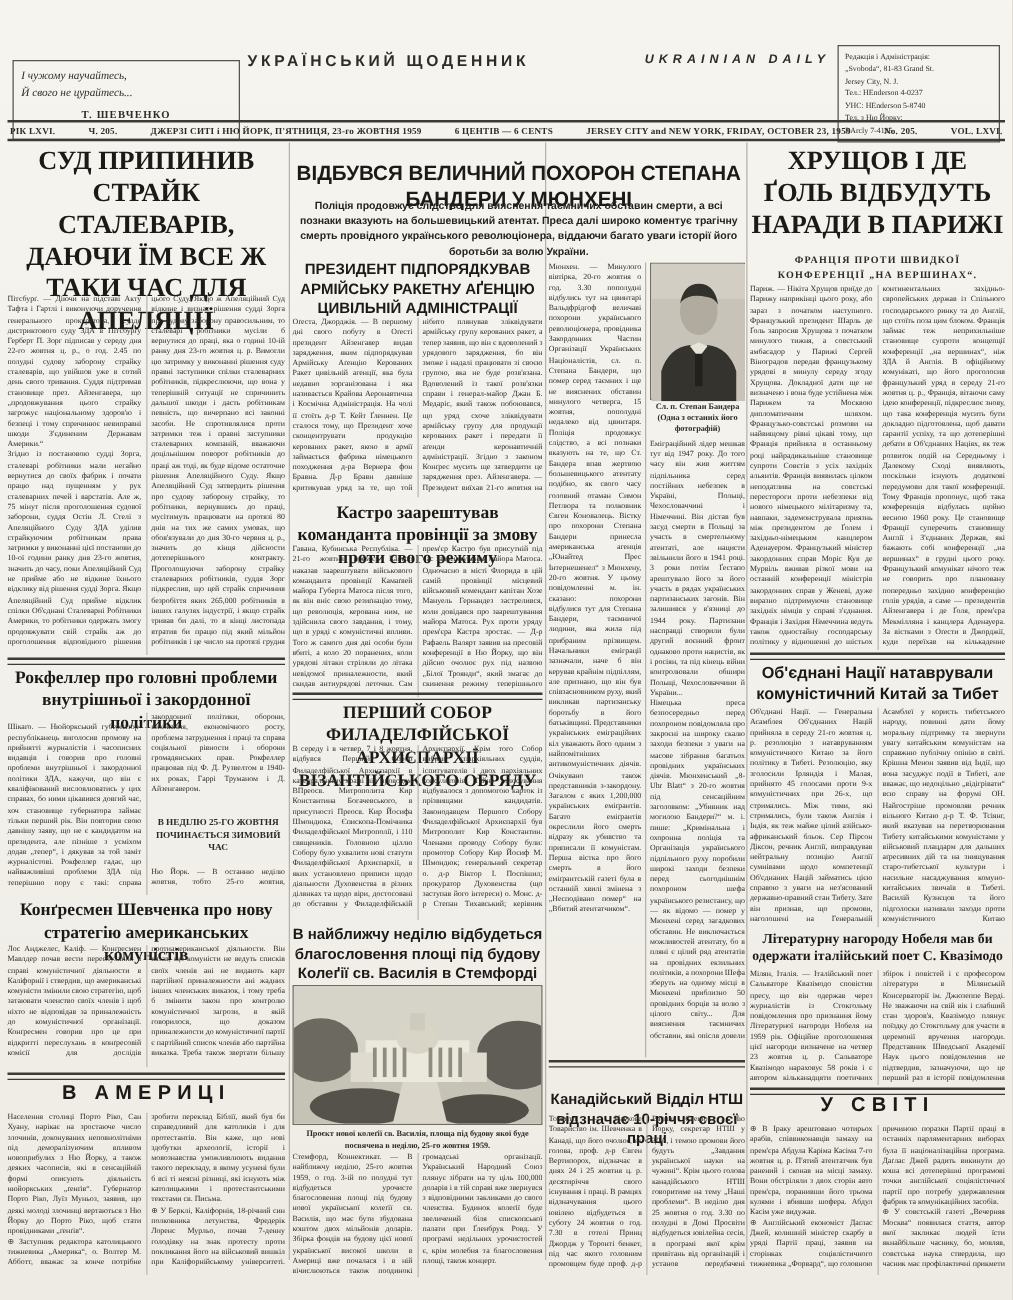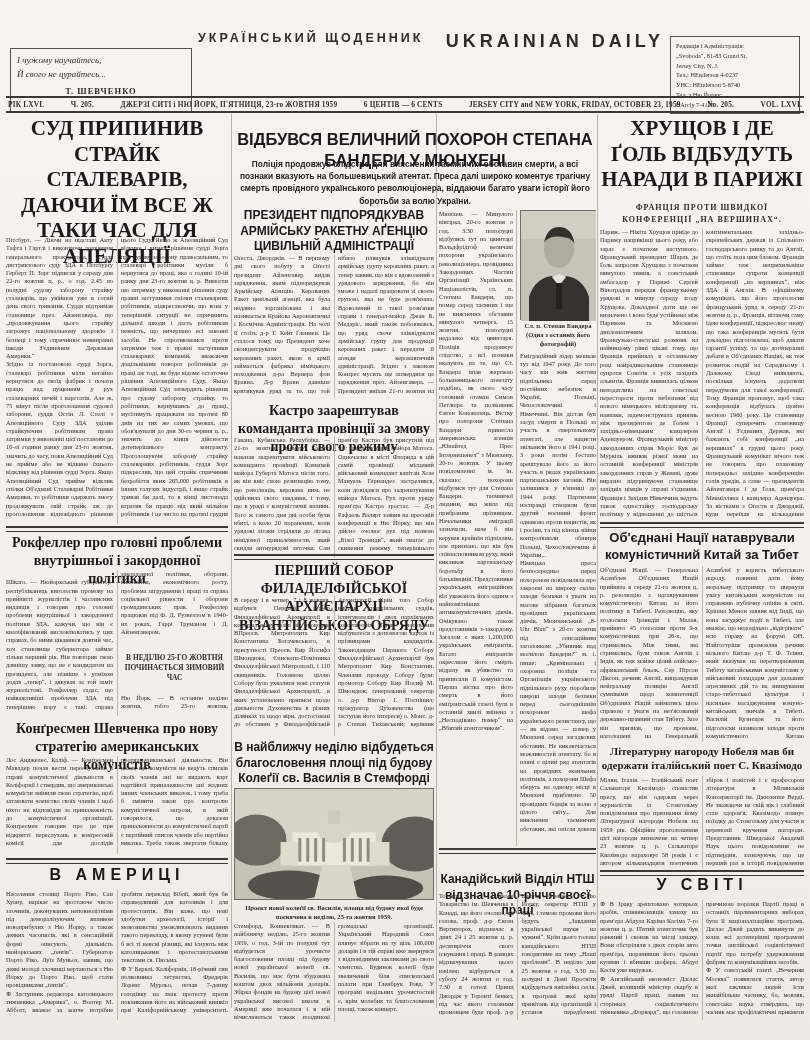--- a/index.html
+++ b/index.html
@@ -9,23 +9,23 @@
   
   .masthead{position:absolute;top:28px;left:10px;right:10px;height:82px;display:flex;align-items:flex-start;}
   .motto{width:168px;min-height:54px;margin-top:20px;border:1px solid #57544e;padding:5px 6px 3px;
          font-style:italic;font-size:9px;line-height:1.5;text-align:left;}
   .motto-author{font-style:normal;font-weight:bold;text-align:center;font-size:8.5px;margin-top:4px;letter-spacing:1px;}
   .nameplate{flex:1;padding:0 6px;}
   .np-row{display:flex;align-items:center;justify-content:space-between;}
   .np-cyr,.np-lat{font-family:"DejaVu Serif",serif;font-weight:bold;font-size:41px;line-height:1;
                   letter-spacing:1px;color:#181715;white-space:nowrap;}
   .trident{width:58px;height:78px;margin:-4px 2px 0;flex:0 0 auto;}
-  .np-sub{display:flex;justify-content:space-between;margin-top:3px;}
+  .np-sub{display:flex;justify-content:space-between;margin-top:14px;}
   .np-sub-uk{font-family:"Liberation Sans",sans-serif;font-weight:bold;font-size:12.5px;letter-spacing:3px;}
-  .np-sub-en{font-family:"Liberation Sans",sans-serif;font-weight:bold;font-size:18px;letter-spacing:4px;}
+  .np-sub-en{font-family:"Liberation Sans",sans-serif;font-weight:bold;font-style:italic;font-size:10px;letter-spacing:4px;}
   .infobox{width:118px;margin-top:8px;border:1px solid #57544e;padding:4px 5px;
            font-size:6.3px;line-height:1.55;white-space:pre-line;text-align:left;}
   
   .dateline{position:absolute;top:96px;left:6px;right:6px;border-top:2px solid #3c3a35;border-bottom:2px solid #3c3a35;
             padding:2px 2px;display:flex;justify-content:space-between;align-items:center;
             font-size:7.3px;font-weight:bold;letter-spacing:.2px;}
   .dateline span{white-space:nowrap;}
   
   .content{position:absolute;top:114px;left:6px;right:6px;bottom:6px;}
   .vrule{position:absolute;top:0;bottom:26px;width:1px;background:#b7b3a9;}

